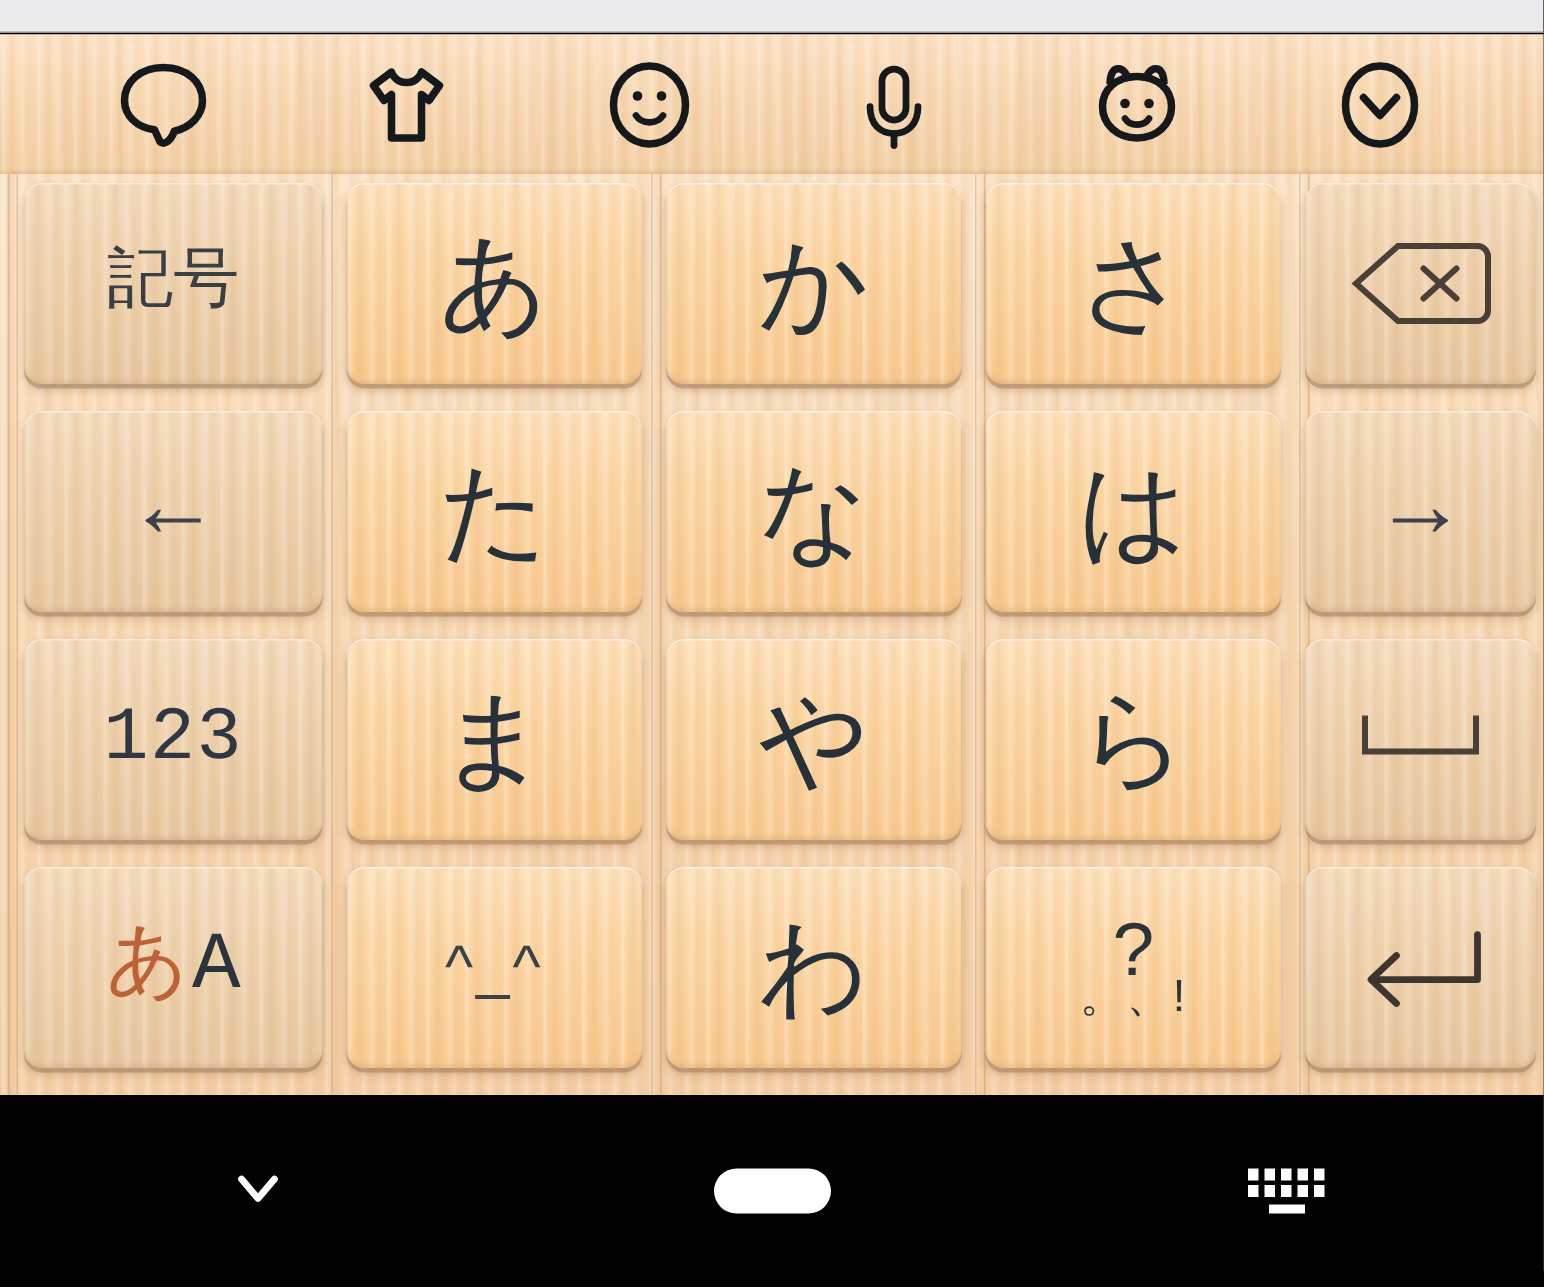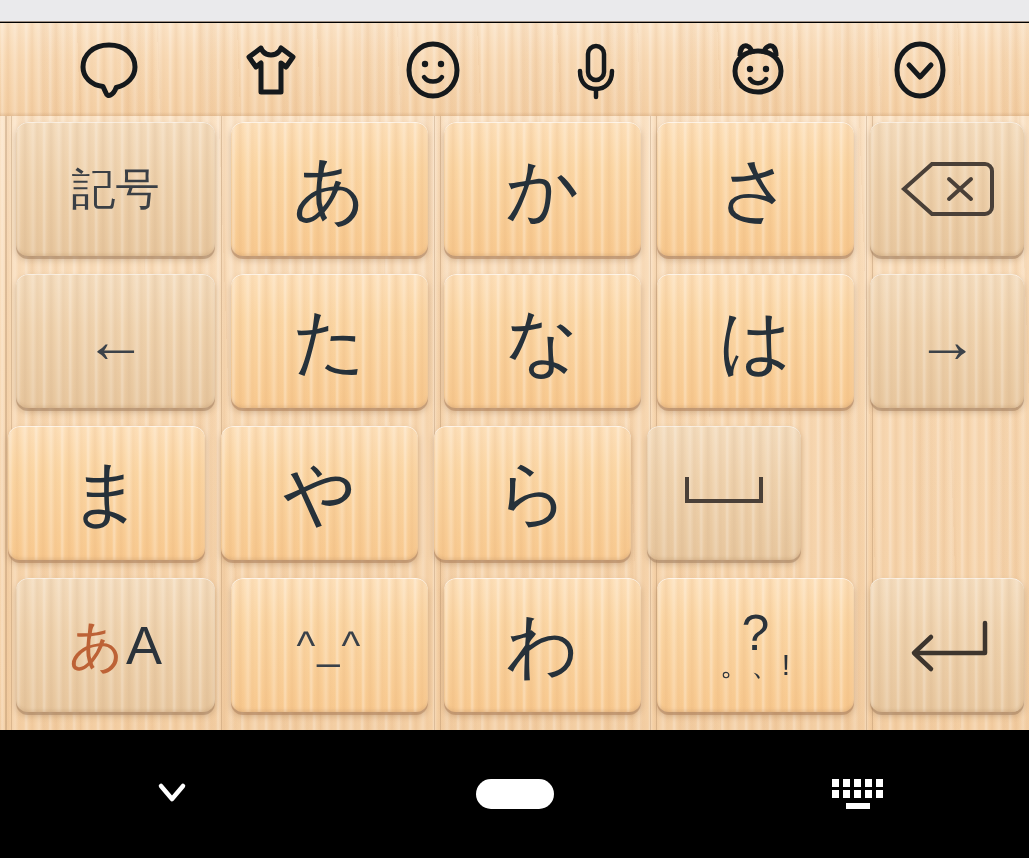--- a/index.html
+++ b/index.html
@@ -101,20 +101,21 @@
         rgba(255,255,255,0.00) 0px, rgba(255,255,255,0.26) 2px,
         rgba(255,255,255,0.00) 5px, rgba(196,158,118,0.16) 9px,
         rgba(255,255,255,0.00) 13px, rgba(255,255,255,0.18) 17px,
         rgba(206,168,128,0.12) 21px, rgba(255,255,255,0.00) 26px),
       linear-gradient(180deg,#f4dcbd 0%, #efd2ad 40%, #e8c79e 100%);
     box-shadow:
       0 3px 0 rgba(168,132,98,0.55),
       0 4px 6px rgba(130,96,66,0.32),
       inset 0 1px 0 rgba(255,255,255,0.55),
       inset 0 -2px 3px rgba(186,148,110,0.30);
+    font-family: Liberation Mono, monospace;
   }
 
   .klabel {
     position:relative; z-index:2;
     color:#26313a;
     line-height:1;
     user-select:none;
     text-align:center;
   }
   .klabel.kana { font-size:72px; font-weight:400; letter-spacing:0; }
@@ -270,20 +271,25 @@
         </div>
       </div>
       <div class="kcell" style="width:170px">
         <div class="key func">
           <span class="klabel arrow">→</span>
         </div>
       </div>
     </div>
 
     <div class="krow" style="top:304px">
+      <div class="kcell" style="width:215px;margin-left:8px">
+        <div class="key func">
+          <span class="klabel num">123</span>
+        </div>
+      </div>
       <div class="kcell" style="width:213px">
         <div class="key char">
           <span class="klabel kana">ま</span>
         </div>
       </div>
       <div class="kcell" style="width:213px">
         <div class="key char">
           <span class="klabel kana">や</span>
         </div>
       </div>

